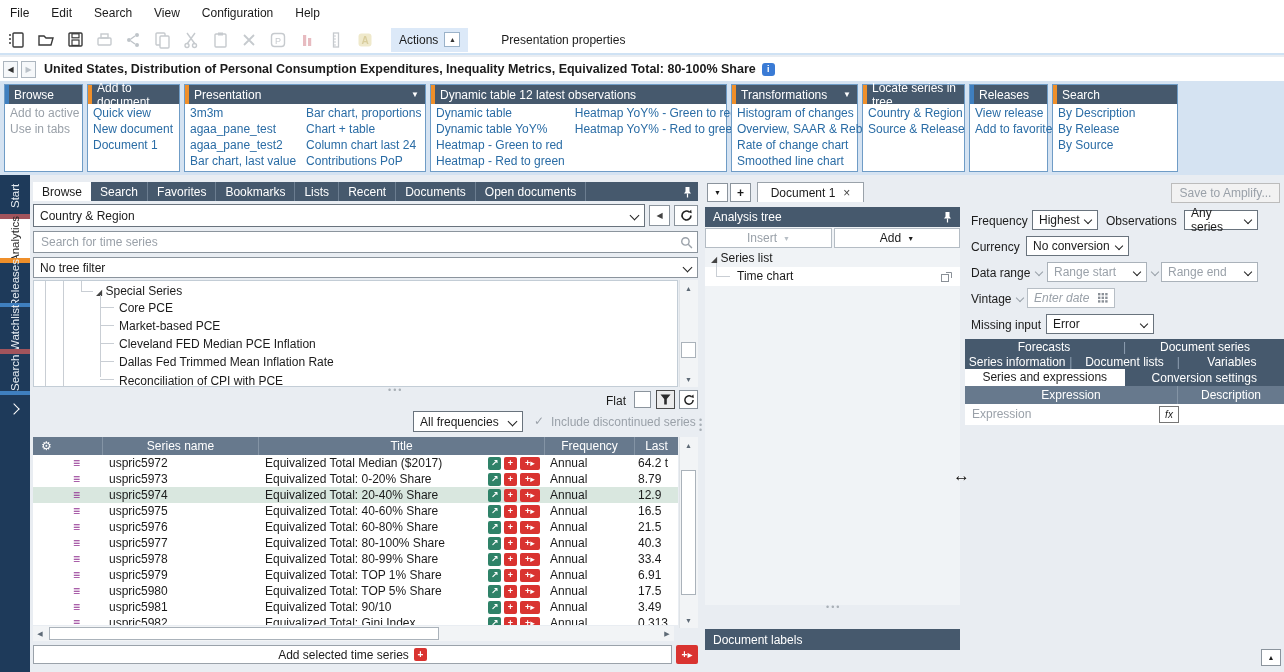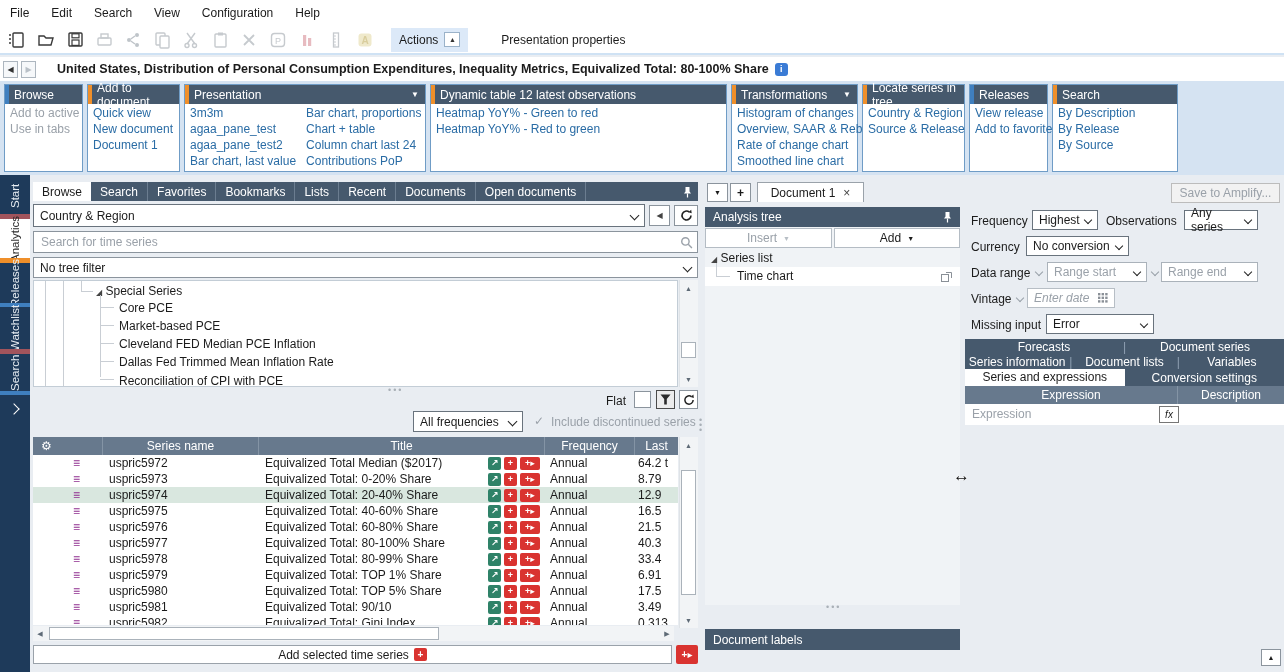--- a/index.html
+++ b/index.html
@@ -12,21 +12,21 @@
   
   .menubar{left:0;top:0;width:1284px;height:26px;background:#fff;display:flex;align-items:center;gap:22px;padding-left:10px;box-sizing:border-box;}
   .menu-item{color:#1b1b1b;}
   .toolbar{left:0;top:26px;width:1284px;height:29px;background:#fff;display:flex;align-items:center;gap:7px;padding-left:6px;box-sizing:border-box;border-bottom:2px solid #cfe2f4;}
   .tbtn{width:22px;height:22px;display:flex;align-items:center;justify-content:center;}
   .actions-btn{height:24px;background:#dce9f8;display:flex;align-items:center;gap:6px;padding:0 8px;margin-left:8px;}
   .actions-caret{width:14px;height:13px;background:#fff;border:1px solid #9ab2c9;font-size:7px;display:flex;align-items:center;justify-content:center;color:#333;}
   .presprops{margin-left:26px;color:#1b1b1b;}
   .titlebar{left:0;top:57px;width:1284px;height:24px;background:#fff;display:flex;align-items:center;}
   .navbtn{width:13px;height:15px;border:1px solid #adb6bf;background:#f6f8fa;font-size:8px;display:flex;align-items:center;justify-content:center;margin-left:3px;}
-  .doc-title{font-weight:bold;margin-left:21px;font-size:12.5px;}
+  .doc-title{font-weight:bold;margin-left:8px;font-size:12.5px;}
   .info-dot{display:inline-block;width:13px;height:13px;border-radius:3px;background:#3a7bd5;color:#fff;font-size:9px;font-weight:bold;text-align:center;line-height:13px;margin-left:6px;}
   
   .qprow{left:0;top:81px;width:1284px;height:94px;background:#d5e3f2;}
   .qp{position:absolute;top:3px;background:#fff;border:1px solid #6f9cc6;box-sizing:border-box;height:88px;}
   .qp-h{height:19px;background:#46596d;color:#fff;display:flex;align-items:center;padding-left:9px;position:relative;}
   .qp-h::before{content:"";position:absolute;left:0;top:0;bottom:0;width:4px;background:var(--acc);}
   .qp-h .hdd{position:absolute;right:6px;font-size:8px;color:#fff;}
   .qp-b{padding:1px 5px;}
   .ql{color:#2a6ca5;line-height:16px;white-space:nowrap;display:block;}
   .qg{color:#9aa1a9;line-height:16px;white-space:nowrap;display:block;}
@@ -242,20 +242,26 @@
           <span class="ql">Contributions PoP</span>
         </div>
       </div>
     </div>
 
     <div class="qp" style="left:430px;width:297px;">
       <div class="qp-h" style="--acc:#ef8f2a;">
           <span>Dynamic table 12 latest observations</span>
         </div>
       <div class="qp-b qp-cols">
+        <div style="width:140px;">
+          <span class="ql">Dynamic table</span>
+          <span class="ql">Dynamic table YoY%</span>
+          <span class="ql">Heatmap - Green to red</span>
+          <span class="ql">Heatmap - Red to green</span>
+        </div>
         <div>
           <span class="ql">Heatmap YoY% - Green to red</span>
           <span class="ql">Heatmap YoY% - Red to green</span>
         </div>
       </div>
     </div>
 
     <div class="qp" style="left:731px;width:127px;">
       <div class="qp-h" style="--acc:#ef8f2a;">
           <span>Transformations</span>

